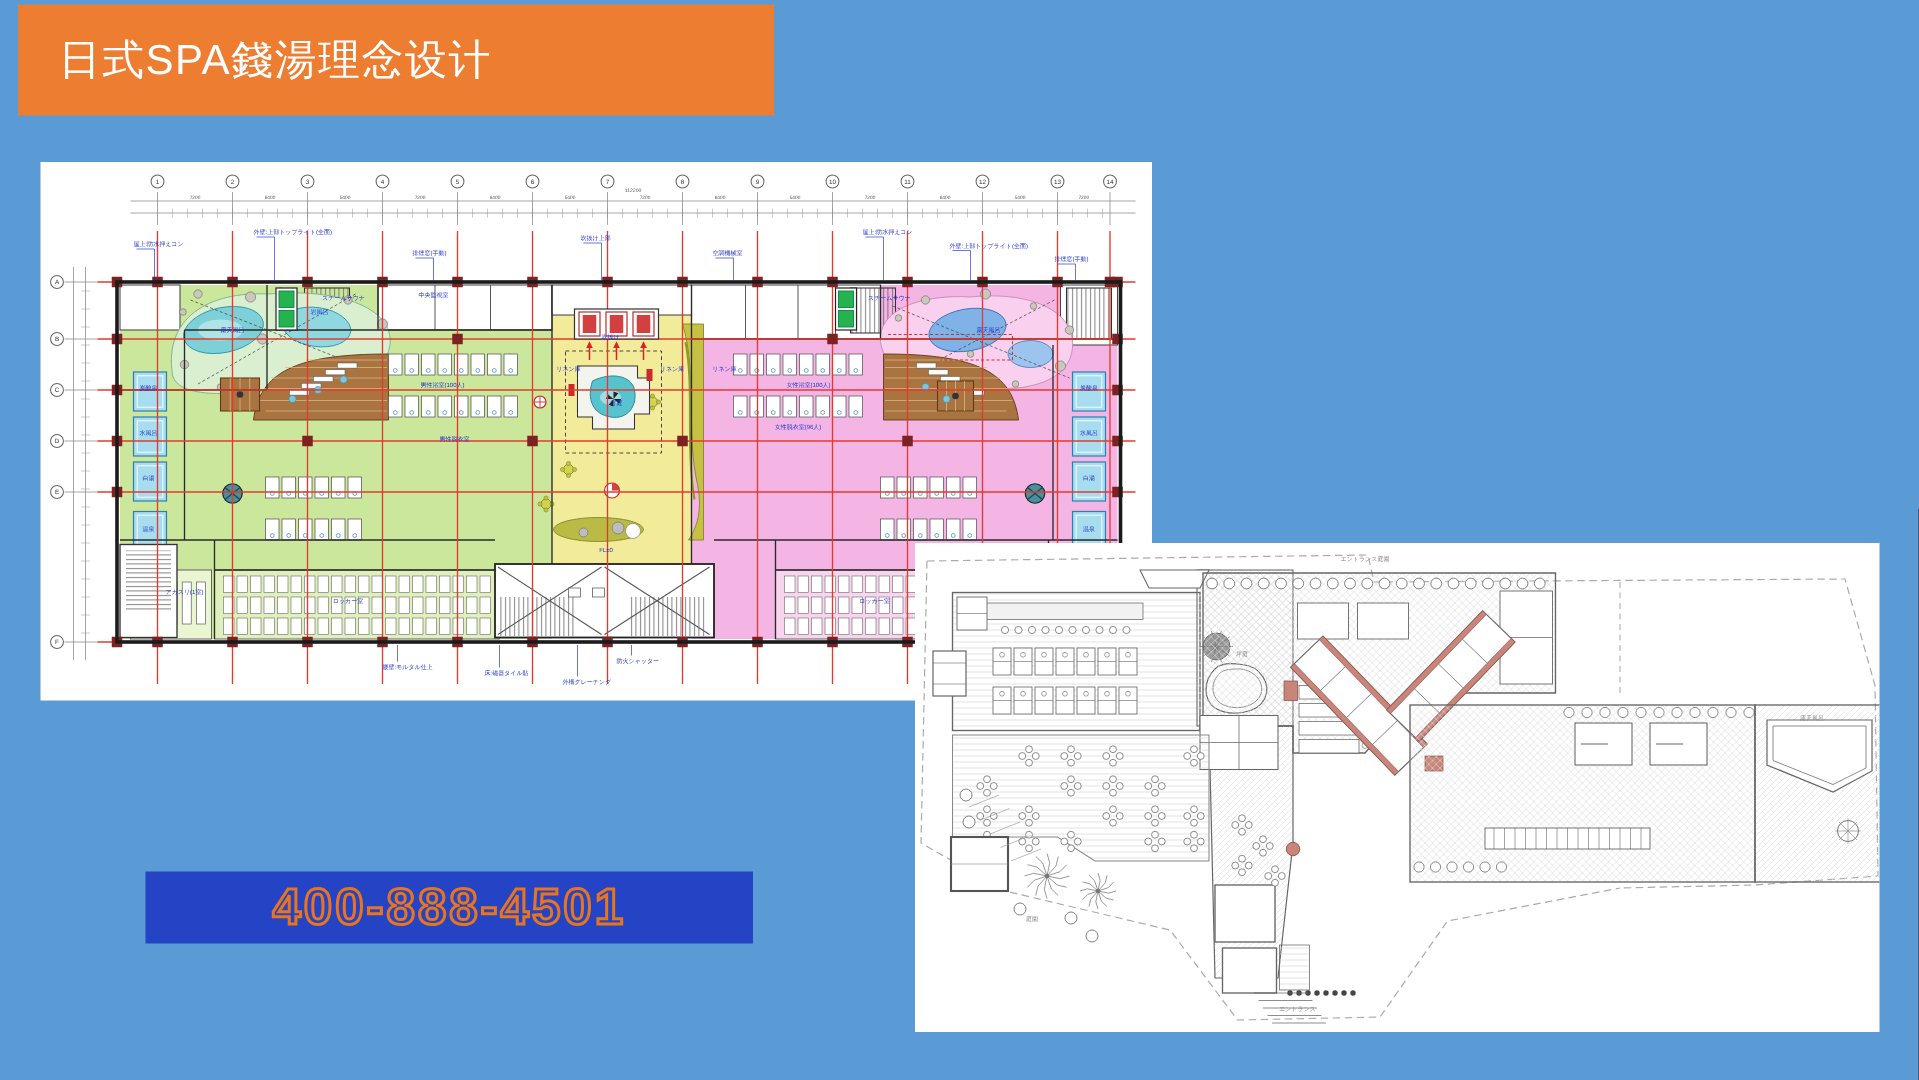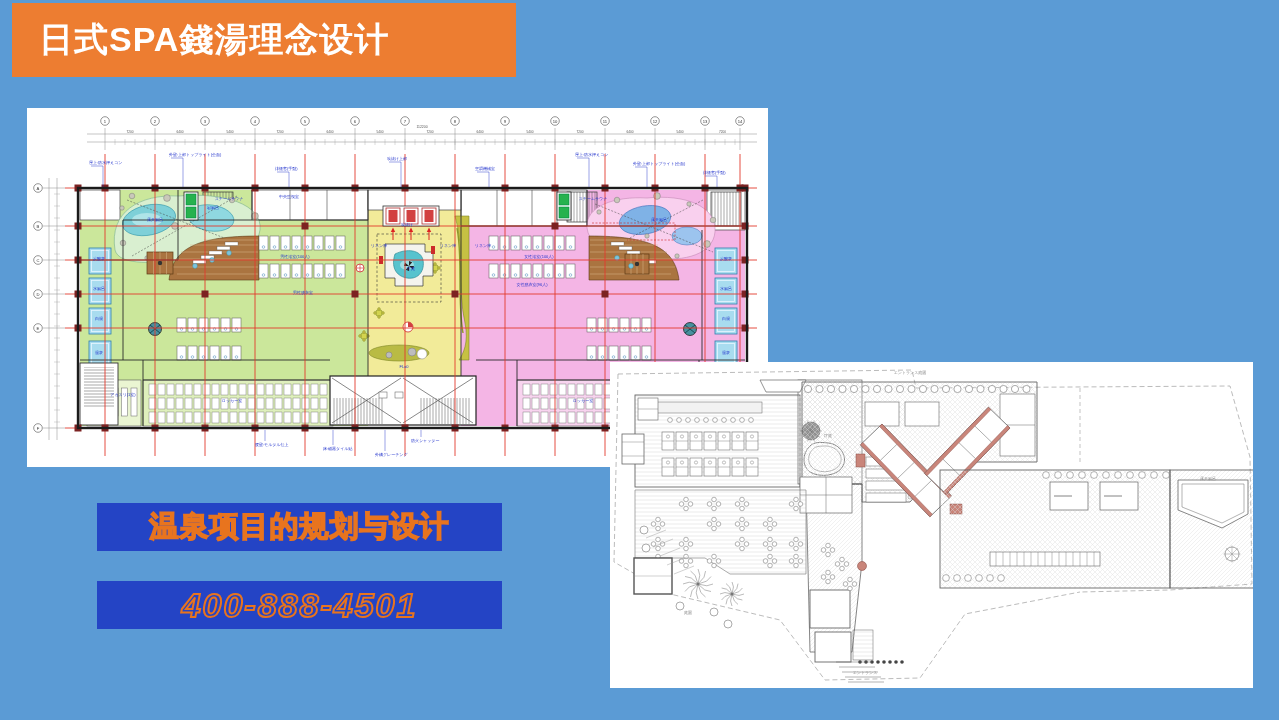--- a/index.html
+++ b/index.html
@@ -1,29 +1,29 @@
 <!DOCTYPE html>
 <html><head>
 <meta charset="utf-8">
 <style>
   html,body{margin:0;padding:0;background:#333;}
   .slide{position:relative;width:1279px;height:720px;overflow:hidden;
          font-family:"Liberation Sans","DejaVu Sans",sans-serif;}
   .header-bar{position:absolute;left:12px;top:3px;width:504px;height:74px;
               display:flex;align-items:center;padding-left:27px;box-sizing:border-box;}
-  .header-bar span{color:#fff;font-size:34px;font-weight:bold;letter-spacing:1px;white-space:nowrap;}
+  .header-bar span{color:#fff;font-size:28px;font-weight:normal;letter-spacing:1px;white-space:nowrap;}
   .card{position:absolute;background:#fff;}
   .card-main{left:27px;top:108px;width:741px;height:359px;}
   .card-site{left:610px;top:362px;width:643px;height:326px;z-index:5;}
   .section-title{position:absolute;left:798px;top:178px;width:432px;text-align:center;
                  color:#fff;font-size:42px;letter-spacing:2px;white-space:nowrap;}
   .banner{position:absolute;left:97px;width:405px;height:48px;
           display:flex;align-items:center;justify-content:center;}
   .banner-1{top:503px;}
-  .banner-2{top:581px;font-style:italic;}
+  .banner-2{top:581px;}
   .banner-1 span{font-size:29px;font-weight:bold;letter-spacing:1px;
                  -webkit-text-stroke:1.6px #e8741e;white-space:nowrap;}
   .banner-2 span{font-size:34px;font-weight:bold;letter-spacing:2px;
                  -webkit-text-stroke:2px #e8741e;white-space:nowrap;}
   svg{display:block;}
 </style>
 </head>
 <body>
 
 <div class="slide" style="background: rgb(91, 155, 213);">
@@ -1110,19 +1110,16 @@
         <line x1="57" y1="203" x2="77" y2="195" stroke="#999" stroke-width="0.45"></line>
         <line x1="64" y1="212" x2="84" y2="204" stroke="#999" stroke-width="0.45"></line>
         <text x="300" y="12" font-size="4" fill="#888" text-anchor="middle" font-family="Liberation Sans, DejaVu Sans, sans-serif">エントランス庭園</text>
         <text x="218" y="75" font-size="4" fill="#888" text-anchor="middle" font-family="Liberation Sans, DejaVu Sans, sans-serif">坪庭</text>
         <text x="598" y="118" font-size="4" fill="#888" text-anchor="middle" font-family="Liberation Sans, DejaVu Sans, sans-serif">露天風呂</text>
         <text x="78" y="252" font-size="4" fill="#888" text-anchor="middle" font-family="Liberation Sans, DejaVu Sans, sans-serif">庭園</text>
         <text x="255" y="312" font-size="4" fill="#888" text-anchor="middle" font-family="Liberation Sans, DejaVu Sans, sans-serif">エントランス</text>
       </svg>
   </div>
 
-  <div class="banner banner-1" style="background: rgb(36, 68, 197);">
-    <span style="color: rgb(28, 42, 110);">温泉项目的规划与设计</span>
-  </div>
   <div class="banner banner-2" style="background: rgb(36, 68, 197);">
     <span style="color: rgb(36, 68, 197);">400-888-4501</span>
   </div>
 </div>
 
 </body></html>

